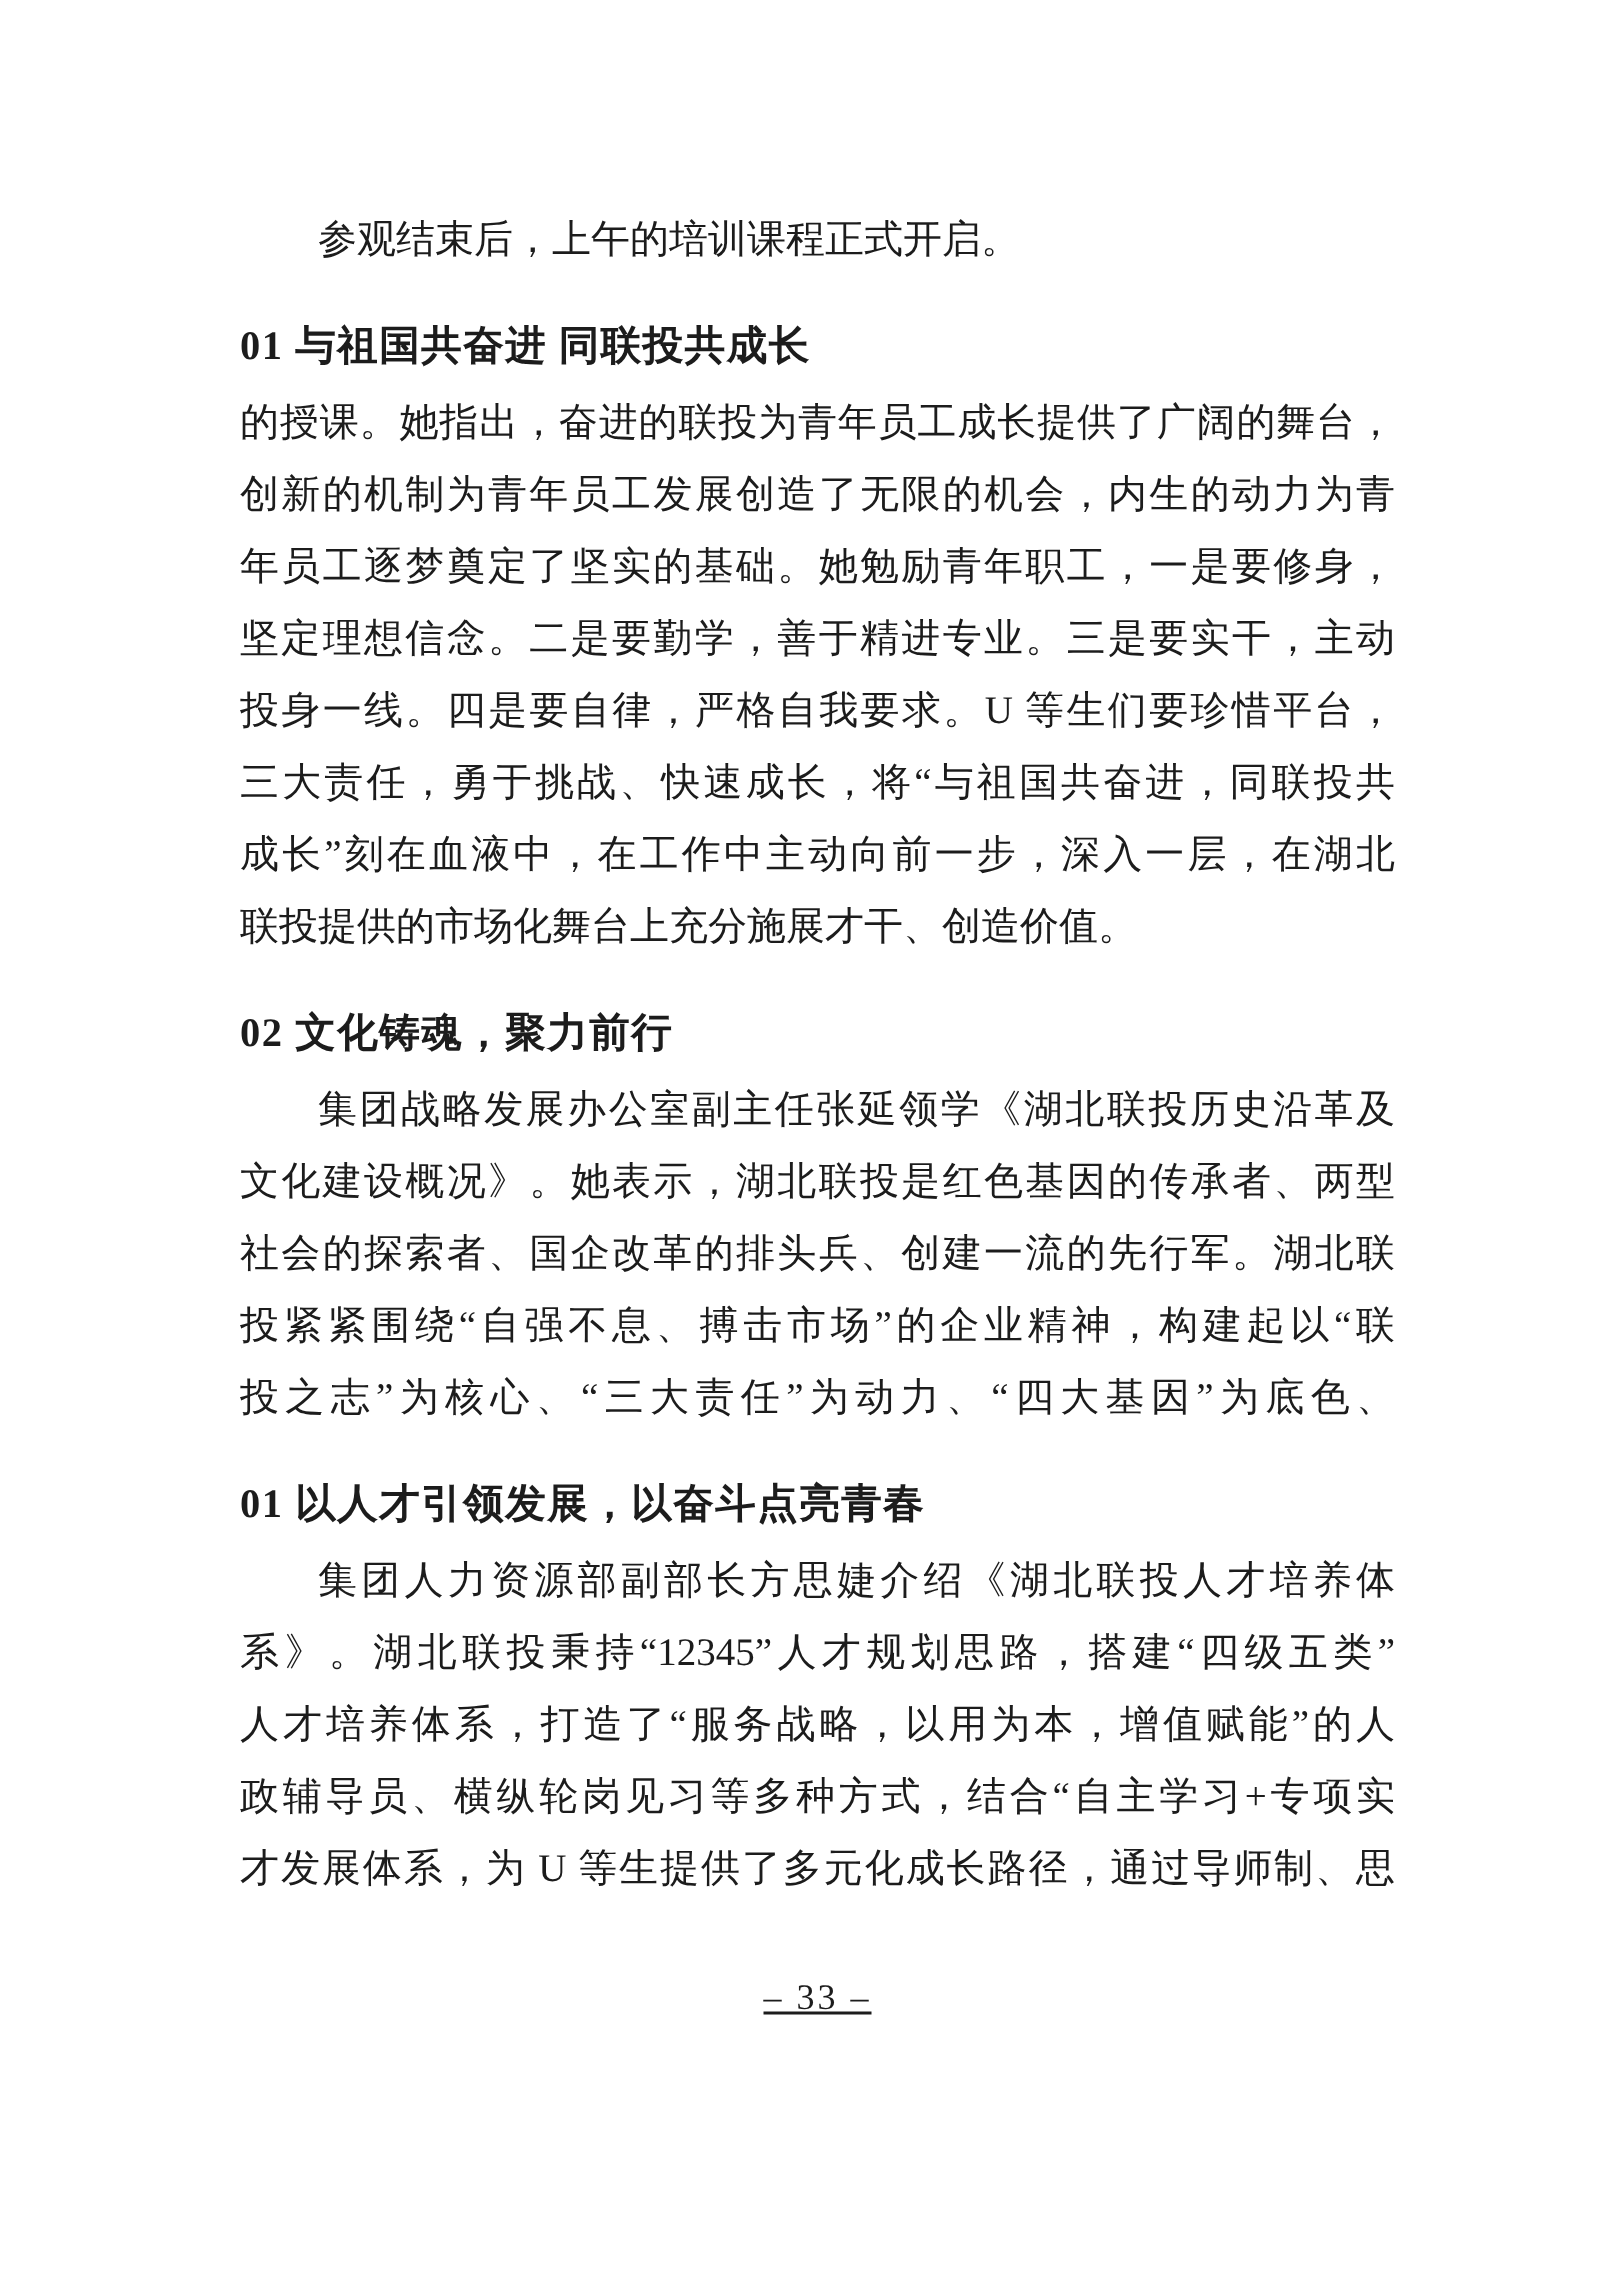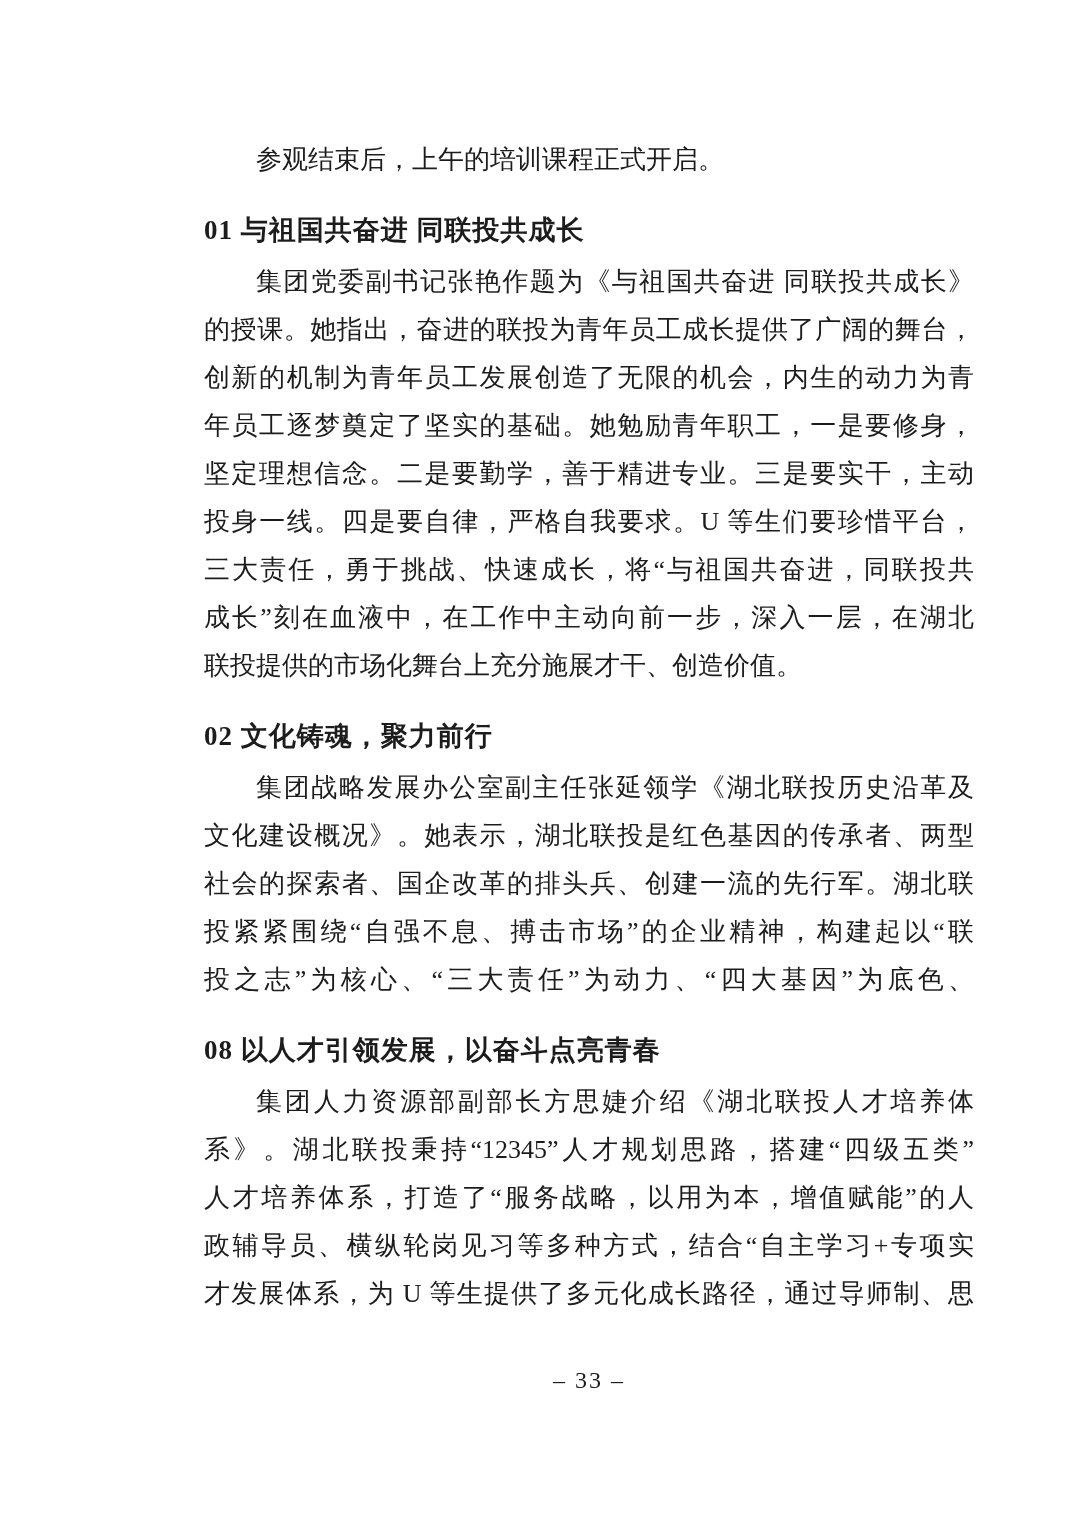--- a/index.html
+++ b/index.html
@@ -16,21 +16,20 @@
     overflow: hidden;
   }
   .page {
     position: absolute;
     top: 0;
     left: 0;
     width: 1074px;
     height: 1520px;
     padding-top: 136px;
     box-sizing: border-box;
-    padding-left: 44px;
   }
   .column {
     margin-left: 160px;
     width: 770px;
   }
   .line {
     font-size: 26px;
     line-height: 48px;
     height: 48px;
     margin: 0;
@@ -52,49 +51,49 @@
     font-weight: 600;
     letter-spacing: 1px;
   }
   .footer {
     margin-top: 38px;
     font-size: 24px;
     line-height: 48px;
     height: 48px;
     text-align: center;
     letter-spacing: 2px;
+    text-decoration: underline;
   }
 </style>
 </head>
 <body>
 
 <div class="page">
   <div class="column">
 
     <p class="line indent">参观结束后，上午的培训课程正式开启。</p>
 
     <h2 class="heading">01 与祖国共奋进 同联投共成长</h2>
-    <p class="line just indent">集团党委副书记张艳作题为《与祖国共奋进 同联投共成长》</p>
     <p class="line just">的授课。她指出，奋进的联投为青年员工成长提供了广阔的舞台，</p>
     <p class="line just">创新的机制为青年员工发展创造了无限的机会，内生的动力为青</p>
     <p class="line just">年员工逐梦奠定了坚实的基础。她勉励青年职工，一是要修身，</p>
     <p class="line just">坚定理想信念。二是要勤学，善于精进专业。三是要实干，主动</p>
     <p class="line just">投身一线。四是要自律，严格自我要求。U 等生们要珍惜平台，</p>
     <p class="line just">三大责任，勇于挑战、快速成长，将“与祖国共奋进，同联投共</p>
     <p class="line just">成长”刻在血液中，在工作中主动向前一步，深入一层，在湖北</p>
     <p class="line">联投提供的市场化舞台上充分施展才干、创造价值。</p>
 
     <h2 class="heading">02 文化铸魂，聚力前行</h2>
     <p class="line just indent">集团战略发展办公室副主任张延领学《湖北联投历史沿革及</p>
     <p class="line just">文化建设概况》。她表示，湖北联投是红色基因的传承者、两型</p>
     <p class="line just">社会的探索者、国企改革的排头兵、创建一流的先行军。湖北联</p>
     <p class="line just">投紧紧围绕“自强不息、搏击市场”的企业精神，构建起以“联</p>
     <p class="line just">投之志”为核心、“三大责任”为动力、“四大基因”为底色、</p>
 
-    <h2 class="heading">08 以人才引领发展，以奋斗点亮青春</h2>
+    <h2 class="heading">01 以人才引领发展，以奋斗点亮青春</h2>
     <p class="line just indent">集团人力资源部副部长方思婕介绍《湖北联投人才培养体</p>
     <p class="line just">系》。湖北联投秉持“12345”人才规划思路，搭建“四级五类”</p>
     <p class="line just">人才培养体系，打造了“服务战略，以用为本，增值赋能”的人</p>
     <p class="line just">政辅导员、横纵轮岗见习等多种方式，结合“自主学习+专项实</p>
     <p class="line just">才发展体系，为 U 等生提供了多元化成长路径，通过导师制、思</p>
 
     <div class="footer">– 33 –</div>
   </div>
 </div>
 

